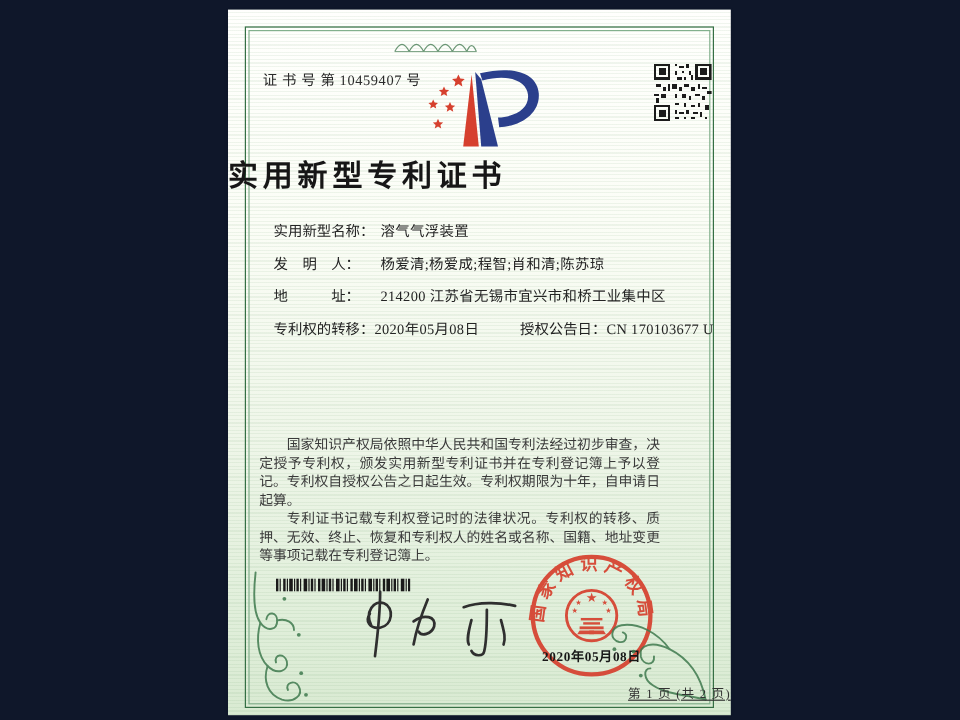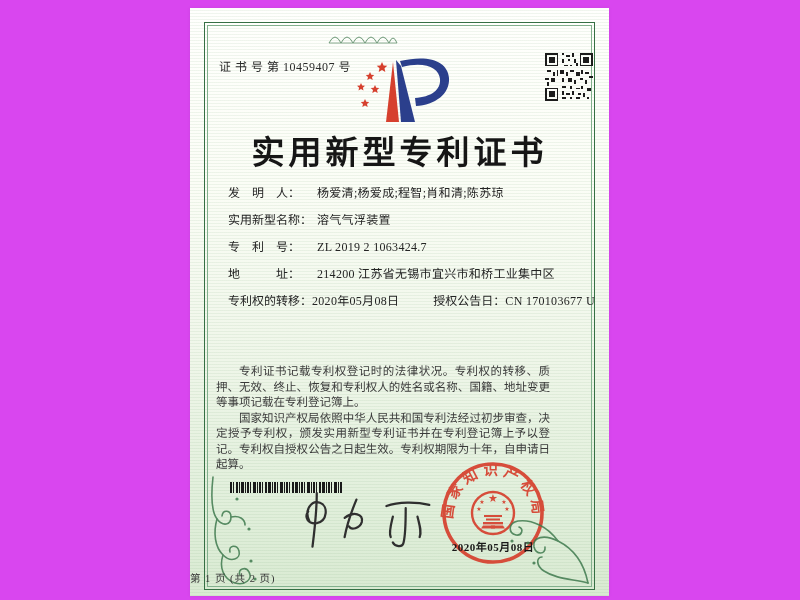--- a/index.html
+++ b/index.html
@@ -1,36 +1,36 @@
 <!DOCTYPE html>
 <html lang="zh-CN"><head>
 <meta charset="utf-8">
 <style>
   html,body{margin:0;padding:0;}
   body{background:#fff;font-family:"Liberation Serif","DejaVu Serif",serif;}
-  .screen{position:relative;width:800px;height:600px;background:#d946ef;overflow:hidden;}
+  .screen{position:relative;width:800px;height:600px;background:#0f172a;overflow:hidden;}
 
   
   .paper{
     position:absolute;left:190px;top:8px;width:419px;height:588px;
     background:
       repeating-linear-gradient(0deg, rgba(110,160,110,0.10) 0px, rgba(110,160,110,0.10) 1px, transparent 1px, transparent 3px),
       linear-gradient(180deg,#fffffd 0%,#fbfdf6 30%,#eff6e9 60%,#e1efdb 85%,#d9ead2 100%);
     box-shadow:0 0 4px rgba(0,0,0,0.06);
   }
   .frame{position:absolute;left:14px;right:14px;top:14px;bottom:6px;border:1.5px solid #35704346;border-color:#356f44;}
   .frame-inner{position:absolute;inset:2px;border:1px solid #82b08d;}
 
   .cert-no{position:absolute;left:29px;top:49px;font-size:12px;color:#2b2b2b;letter-spacing:0.5px;}
 
   .logo{position:absolute;left:140px;top:44px;width:140px;height:76px;}
   .qr{position:absolute;left:355px;top:45px;width:48px;height:48px;}
 
-  .title{position:absolute;left:0;top:118px;width:100%;text-align:center;
-         font-size:33px;font-weight:600;color:#161616;letter-spacing:4px;}
+  .title{position:absolute;left:0;top:118px;width:100%;text-align:left;
+         font-size:25px;font-weight:600;color:#161616;letter-spacing:4px;}
 
   .fields{position:absolute;left:38px;top:172px;width:360px;font-size:12px;color:#242424;}
   .frow{height:27px;line-height:27px;white-space:nowrap;}
   .flabel{display:inline-block;width:86px;}
   .fvalue{letter-spacing:0.3px;}
   .grant-pair2{margin-left:34px;}
 
   .paras{position:absolute;left:26px;top:356px;width:334px;
          font-size:11.5px;line-height:15.5px;color:#3a3a3a;text-align:justify;}
   .paras p{margin:0;text-indent:2em;}
@@ -38,21 +38,21 @@
   .barcode{position:absolute;left:40px;top:474px;width:112px;height:11px;}
 
   .signer{position:absolute;left:42px;top:492px;font-family:"Liberation Sans","DejaVu Sans",sans-serif;
           font-size:13px;font-weight:600;color:#222;letter-spacing:3px;line-height:25px;}
   .signature{position:absolute;left:100px;top:478px;width:150px;height:70px;}
 
   .seal{position:absolute;left:250px;top:452px;width:106px;height:106px;opacity:0.92;}
   .seal-date{position:absolute;left:248px;top:530px;width:110px;text-align:center;
              font-size:11px;font-weight:700;color:#181818;letter-spacing:0.5px;}
 
-  .footer{position:absolute;left:0;top:562px;width:100%;text-align:left;font-size:10.5px;color:#333;letter-spacing:1px;}
+  .footer{position:absolute;left:0;top:562px;width:100%;text-align:right;font-size:10.5px;color:#333;letter-spacing:1px;text-decoration:underline;}
 
   .flourish{position:absolute;opacity:0.85;}
   .fl-bl{left:17px;bottom:9px;width:52px;height:112px;}
   .fl-br{right:17px;bottom:9px;width:86px;height:74px;transform:scaleX(-1);}
   .fan{position:absolute;left:137px;top:22px;width:72px;height:14px;opacity:0.8;}
 </style>
 </head>
 <body>
 
 <div class="screen">
@@ -131,43 +131,39 @@
           <rect x="13" y="23" width="1" height="1"></rect>
         <rect x="16" y="23" width="2" height="1"></rect>
           <rect x="22" y="23" width="1" height="1"></rect>
       </g>
     </svg>
 
     <div class="title">实用新型专利证书</div>
 
     <div class="fields">
       <div class="frow">
+        <span class="flabel">实用新型名称：</span>
+        <span class="fvalue">溶气气浮装置</span>
+      </div>
+      <div class="frow">
         <span class="flabel">发　明　人：</span>
         <span class="fvalue">杨爱清;杨爱成;程智;肖和清;陈苏琼</span>
       </div>
       <div class="frow">
-        <span class="flabel">实用新型名称：</span>
-        <span class="fvalue">溶气气浮装置</span>
-      </div>
-      <div class="frow">
-        <span class="flabel">专　利　号：</span>
-        <span class="fvalue">ZL 2019 2 1063424.7</span>
-      </div>
-      <div class="frow">
         <span class="flabel">地　　　址：</span>
         <span class="fvalue">214200 江苏省无锡市宜兴市和桥工业集中区</span>
       </div>
       <div class="frow">
         <span>专利权的转移：</span><span class="fvalue">2020年05月08日</span><span class="grant-pair2">授权公告日：</span><span class="fvalue">CN 170103677 U</span>
       </div>
     </div>
 
     <div class="paras">
+      <p>国家知识产权局依照中华人民共和国专利法经过初步审查，决定授予专利权，颁发实用新型专利证书并在专利登记簿上予以登记。专利权自授权公告之日起生效。专利权期限为十年，自申请日起算。</p>
       <p>专利证书记载专利权登记时的法律状况。专利权的转移、质押、无效、终止、恢复和专利权人的姓名或名称、国籍、地址变更等事项记载在专利登记簿上。</p>
-      <p>国家知识产权局依照中华人民共和国专利法经过初步审查，决定授予专利权，颁发实用新型专利证书并在专利登记簿上予以登记。专利权自授权公告之日起生效。专利权期限为十年，自申请日起算。</p>
     </div>
 
     <svg class="barcode" viewBox="0 0 112 11" preserveAspectRatio="none">
       <g fill="#1a1a1a">
         <rect x="0" width="2" height="11"></rect>
           <rect x="3" width="1" height="11"></rect>
           <rect x="6" width="2" height="11"></rect>
         <rect x="9" width="1" height="11"></rect>
           <rect x="11" width="3" height="11"></rect>
           <rect x="15" width="1" height="11"></rect>

